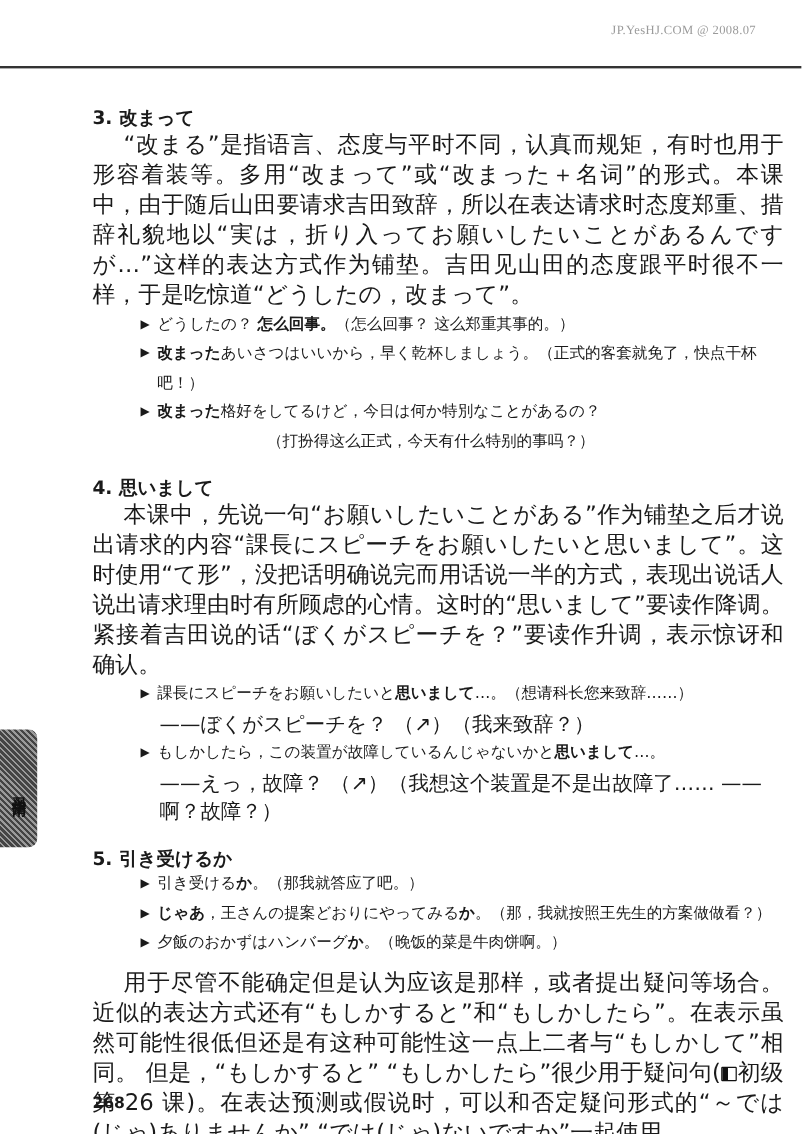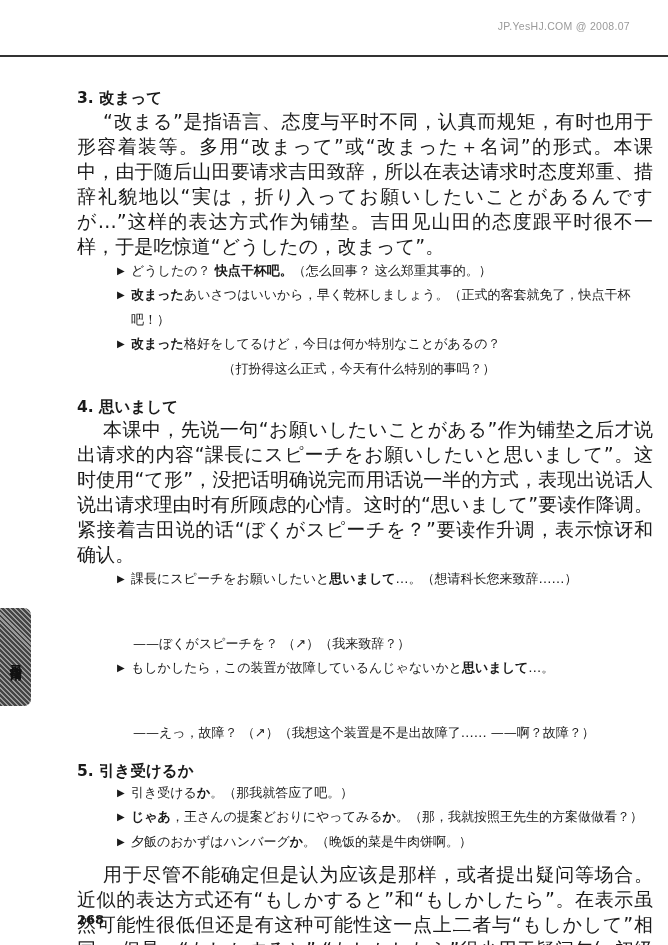--- a/index.html
+++ b/index.html
@@ -1,33 +1,33 @@
 <!DOCTYPE html>
 <html><head>
 <meta charset="utf-8">
 <style>
   html, body { margin:0; padding:0; }
   body { width:668px; height:945px; background:#ffffff; position:relative; overflow:hidden;
          font-family:"DejaVu Sans", sans-serif; color:#1a1a1a; }
   .watermark { position:absolute; top:20px; right:38px; font-size:10.5px; color:#9a9a9a;
-               letter-spacing:0.3px; font-family:Liberation Sans, sans-serif; }
+               letter-spacing:0.3px; font-family:Liberation Serif, serif; }
   .rule { position:absolute; top:55px; left:0; width:668px; height:1.5px; background:#333; }
   .side-tab { position:absolute; left:0; top:608px; width:31px; height:98px;
               border-radius:0 7px 7px 0;
               background:repeating-linear-gradient(45deg,#444 0 2px,#9a9a9a 2px 3.5px);
               display:flex; align-items:center; justify-content:center; }
   .side-tab span { writing-mode:vertical-rl; font-size:12px; font-weight:bold; color:#111; letter-spacing:1px; }
   .content { position:absolute; left:77px; top:80px; width:580px; }
   h3 { margin:0; font-size:15.5px; font-weight:bold; line-height:1.2; padding-top:9px; position:relative; }
   .para { font-size:19px; line-height:25px; margin:1px 0 0 0; text-indent:26px; text-align:justify; width:576px; letter-spacing:0.1px; }
   .ex { font-size:13px; line-height:24.5px; padding-left:38px; position:relative; }
   .ex .tri { position:absolute; left:40px; font-size:10px; top:0; }
   .ex .txt { padding-left:16px; display:block; }
   .ex b { font-weight:bold; }
-  .ex-sub { font-size:13px; line-height:24.5px; padding-left:56px;margin-top:40px; }
+  .ex-sub { font-size:17px; line-height:24.5px; padding-left:56px; }
   .ex-right { font-size:13px; line-height:24px; text-align:center; padding-right:16px; }
   .sec { margin-bottom:8px; }
   .page-num { position:absolute; left:77px; top:912px; font-size:13px; font-weight:bold; }
   .book-icon { display:inline-block; width:11px; height:10px; border:1.5px solid #111; border-radius:1px;
                background:linear-gradient(90deg,#111 0 45%,transparent 45% 55%,#fff 55%); vertical-align:-1px; margin-right:1px; }
 </style>
 </head>
 <body>
 
 <div class="watermark">JP.YesHJ.COM @ 2008.07</div>
@@ -37,21 +37,21 @@
   <span>学习指南</span>
 </div>
 
 <div class="content">
 
   <div class="sec">
     <h3>3. 改まって</h3>
     <p class="para">“改まる”是指语言、态度与平时不同，认真而规矩，有时也用于形容着装等。多用“改まって”或“改まった＋名词”的形式。本课中，由于随后山田要请求吉田致辞，所以在表达请求时态度郑重、措辞礼貌地以“実は，折り入ってお願いしたいことがあるんですが…”这样的表达方式作为铺垫。吉田见山田的态度跟平时很不一样，于是吃惊道“どうしたの，改まって”。</p>
     <div class="ex">
       <span class="tri">▶</span>
-      <span class="txt"><span>どうしたの？ </span><b>快点干杯吧。</b><span>（怎么回事？ 这么郑重其事的。）</span></span>
+      <span class="txt"><span>どうしたの？ </span><b>怎么回事。</b><span>（怎么回事？ 这么郑重其事的。）</span></span>
     </div>
     <div class="ex">
       <span class="tri">▶</span>
       <span class="txt"><b>改まった</b><span>あいさつはいいから，早く乾杯しましょう。（正式的客套就免了，快点干杯吧！）</span></span>
     </div>
     <div class="ex">
       <span class="tri">▶</span>
       <span class="txt"><b>改まった</b><span>格好をしてるけど，今日は何か特別なことがあるの？</span></span>
     </div>
     <div class="ex-right">（打扮得这么正式，今天有什么特别的事吗？）</div>

